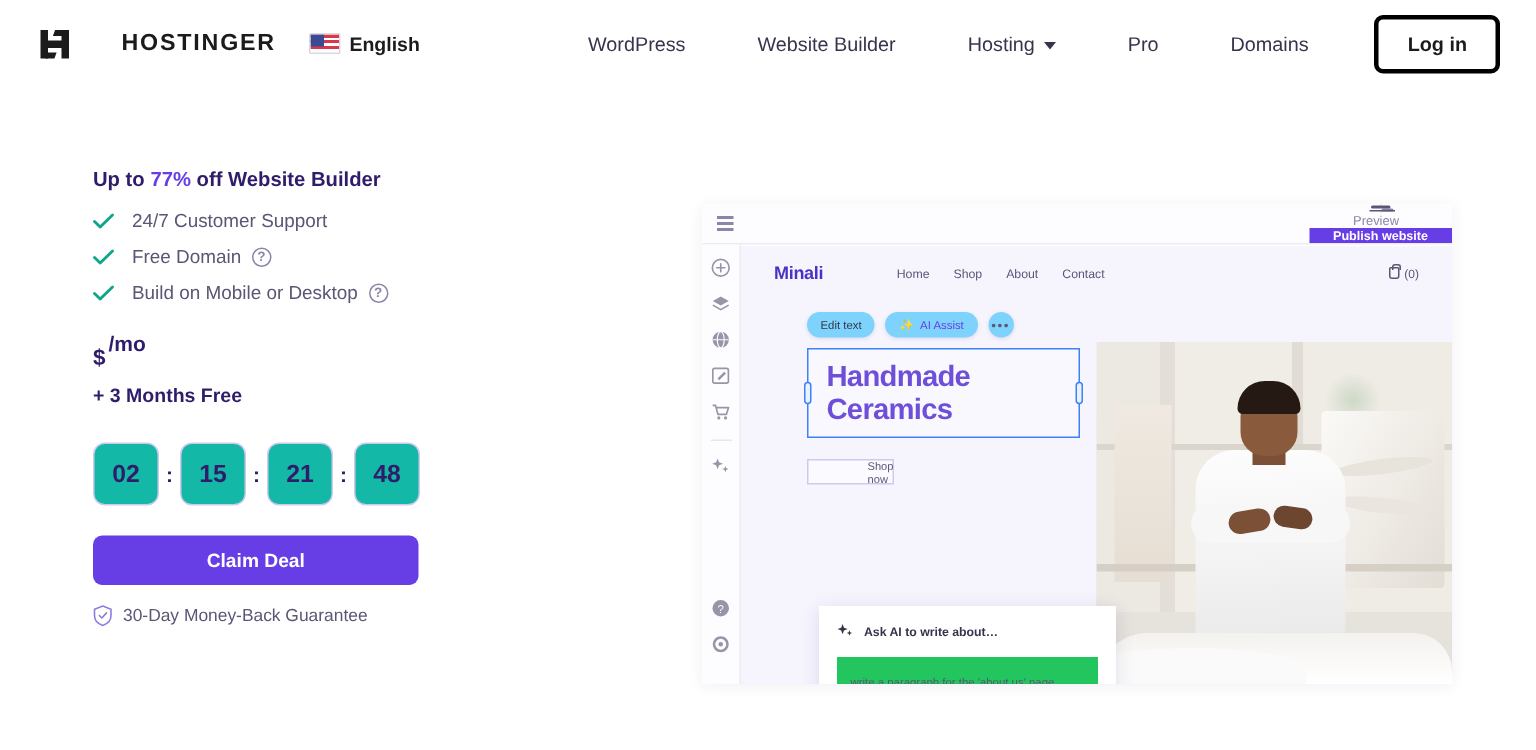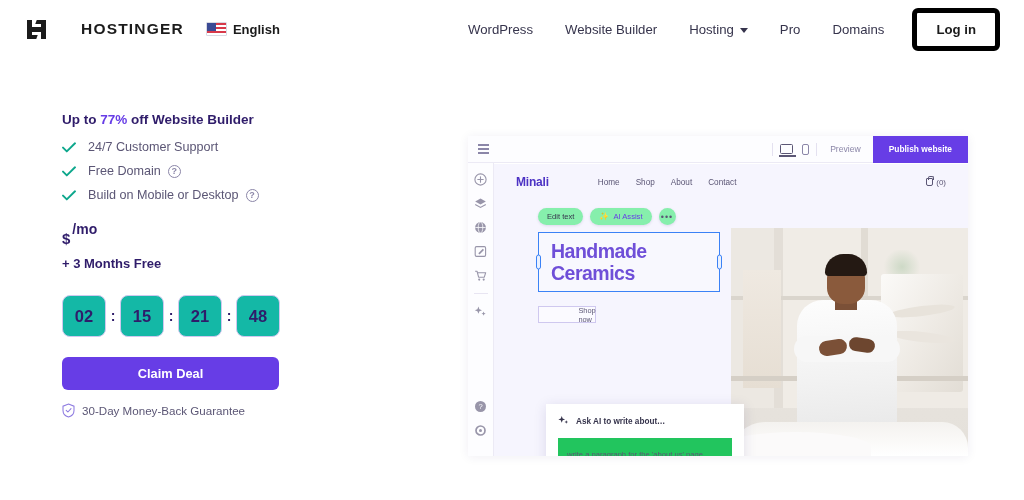--- a/index.html
+++ b/index.html
@@ -38,33 +38,33 @@
     border: 0.5px solid #d9d9e3; overflow: hidden; border-radius: 1px;
   }
   .flag::before {
     content: ""; position: absolute; left: 0; top: 0; width: 9px; height: 7.5px;
     background: #3b4a94;
   }
   .lang-label { font-size: 13px; font-weight: bold; color: #1b1b1b; }
 
   .nav-right {
     margin-left: auto; margin-right: 24px;
-    display: flex; align-items: center; gap: 0px;
+    display: flex; align-items: center; gap: 16px;
   }
   .nav-item {
     font-size: 13.2px; color: #36344c; padding: 0 16px; cursor: pointer;
     display: flex; align-items: center; gap: 6px; white-space: nowrap;
   }
   .caret {
     width: 0; height: 0; border-left: 4px solid transparent;
     border-right: 4px solid transparent; border-top: 5px solid #36344c;
     margin-top: 2px;
   }
   .login-btn {
-    margin-left: 12px; border: 5px solid #000000; border-radius: 6px;
+    margin-left: 12px; border: 3px solid #000000; border-radius: 6px;
     padding: 9px 19px; font-size: 13.2px; font-weight: bold; color: #1b1b1b;
     cursor: pointer; background: #fff;
   }
 
   
   .hero-left { position: absolute; left: 62px; top: 112px; width: 370px; }
   .eyebrow { font-size: 13.5px; font-weight: bold; color: #2f1c6a; margin-bottom: 13px; }
   .eyebrow .pct { color: #673de6; }
   .headline {
     font-size: 27.5px; font-weight: bold; line-height: 1.23; color: #2f1c6a;
@@ -110,21 +110,21 @@
     background: #ffffff; overflow: hidden;
     box-shadow: 0 1px 10px rgba(47,28,106,0.07);
   }
   .mk-topbar {
     position: absolute; left: 0; top: 0; width: 500px; height: 27px;
     background: #fdfdff; border-bottom: 1px solid #eceaf5;
     display: flex; align-items: center;
   }
   .burger { width: 30px; display: flex; flex-direction: column; gap: 2.5px; align-items: center; cursor: pointer; }
   .burger i { width: 11px; height: 1.4px; background: #8b86a8; display: block; }
-  .mk-top-right { margin-left: auto; display: flex; align-items: center; height: 100%; }
+  .mk-top-right { margin-left: auto; display: flex; align-items: center; height: 100%; flex-direction: column; }
   .vline { width: 1px; height: 13px; background: #e4e1f0; margin: 0 7px; }
   .ic-desktop { width: 13px; height: 10px; border: 1.3px solid #5b5675; border-radius: 1.5px; position: relative; cursor: pointer;}
   .ic-desktop::after { content:""; position:absolute; left:-2px; bottom:-3.5px; width:17px; height:1.4px; background:#5b5675; }
   .ic-mobile { width: 7.5px; height: 11px; border: 1.3px solid #8b86a8; border-radius: 2px; margin-left: 9px; cursor: pointer;}
   .preview-label { font-size: 8.6px; color: #8b86a8; margin: 0 12px 0 6px; cursor: pointer; }
   .publish-btn {
     background: #673de6; color: #fff; font-size: 8.4px; font-weight: bold;
     height: 27px; padding: 0 16px; display: flex; align-items: center; cursor: pointer;
   }
 
@@ -147,21 +147,21 @@
   .site-brand { font-size: 12px; font-weight: bold; color: #4c32c4; letter-spacing: -0.2px; }
   .site-nav { display: flex; gap: 16px; margin-left: 49px; }
   .site-nav span { font-size: 8.2px; color: #5b5675; cursor: pointer; }
   .site-cart { margin-left: auto; display: flex; align-items: center; gap: 3px; cursor: pointer;}
   .bag { width: 7px; height: 8px; border: 1.1px solid #5b5675; border-radius: 1px 1px 2px 2px; position: relative; }
   .bag::before { content:""; position:absolute; left:1.2px; top:-3px; width:3.2px; height:3px; border:1.1px solid #5b5675; border-bottom:none; border-radius:2px 2px 0 0; }
   .cart-count { font-size: 8px; color: #5b5675; }
 
   .edit-toolbar { display: flex; align-items: center; gap: 7px; padding: 8px 0 0 44px; }
   .tool-pill {
-    background: #86efac; border-radius: 12px; height: 17px; padding: 0 9px;
+    background: #7dd3fc; border-radius: 12px; height: 17px; padding: 0 9px;
     display: flex; align-items: center; font-size: 7.6px; color: #36344c;
     box-shadow: 0 1px 3px rgba(47,28,106,0.12); cursor: pointer; white-space: nowrap;
   }
   .tool-pill.ai { color: #673de6; gap: 4px; }
   .tool-pill.dots { width: 17px; padding: 0; justify-content: center; letter-spacing: 1px; color: #5b5675; font-size: 9px; }
   .spark { font-size: 8px; line-height: 1; }
 
   .sel-box {
     position: relative; margin: 7px 0 0 44px; width: 182px; height: 60px;
     border: 1.4px solid #3b82f6; background: rgba(255,255,255,0.28);

